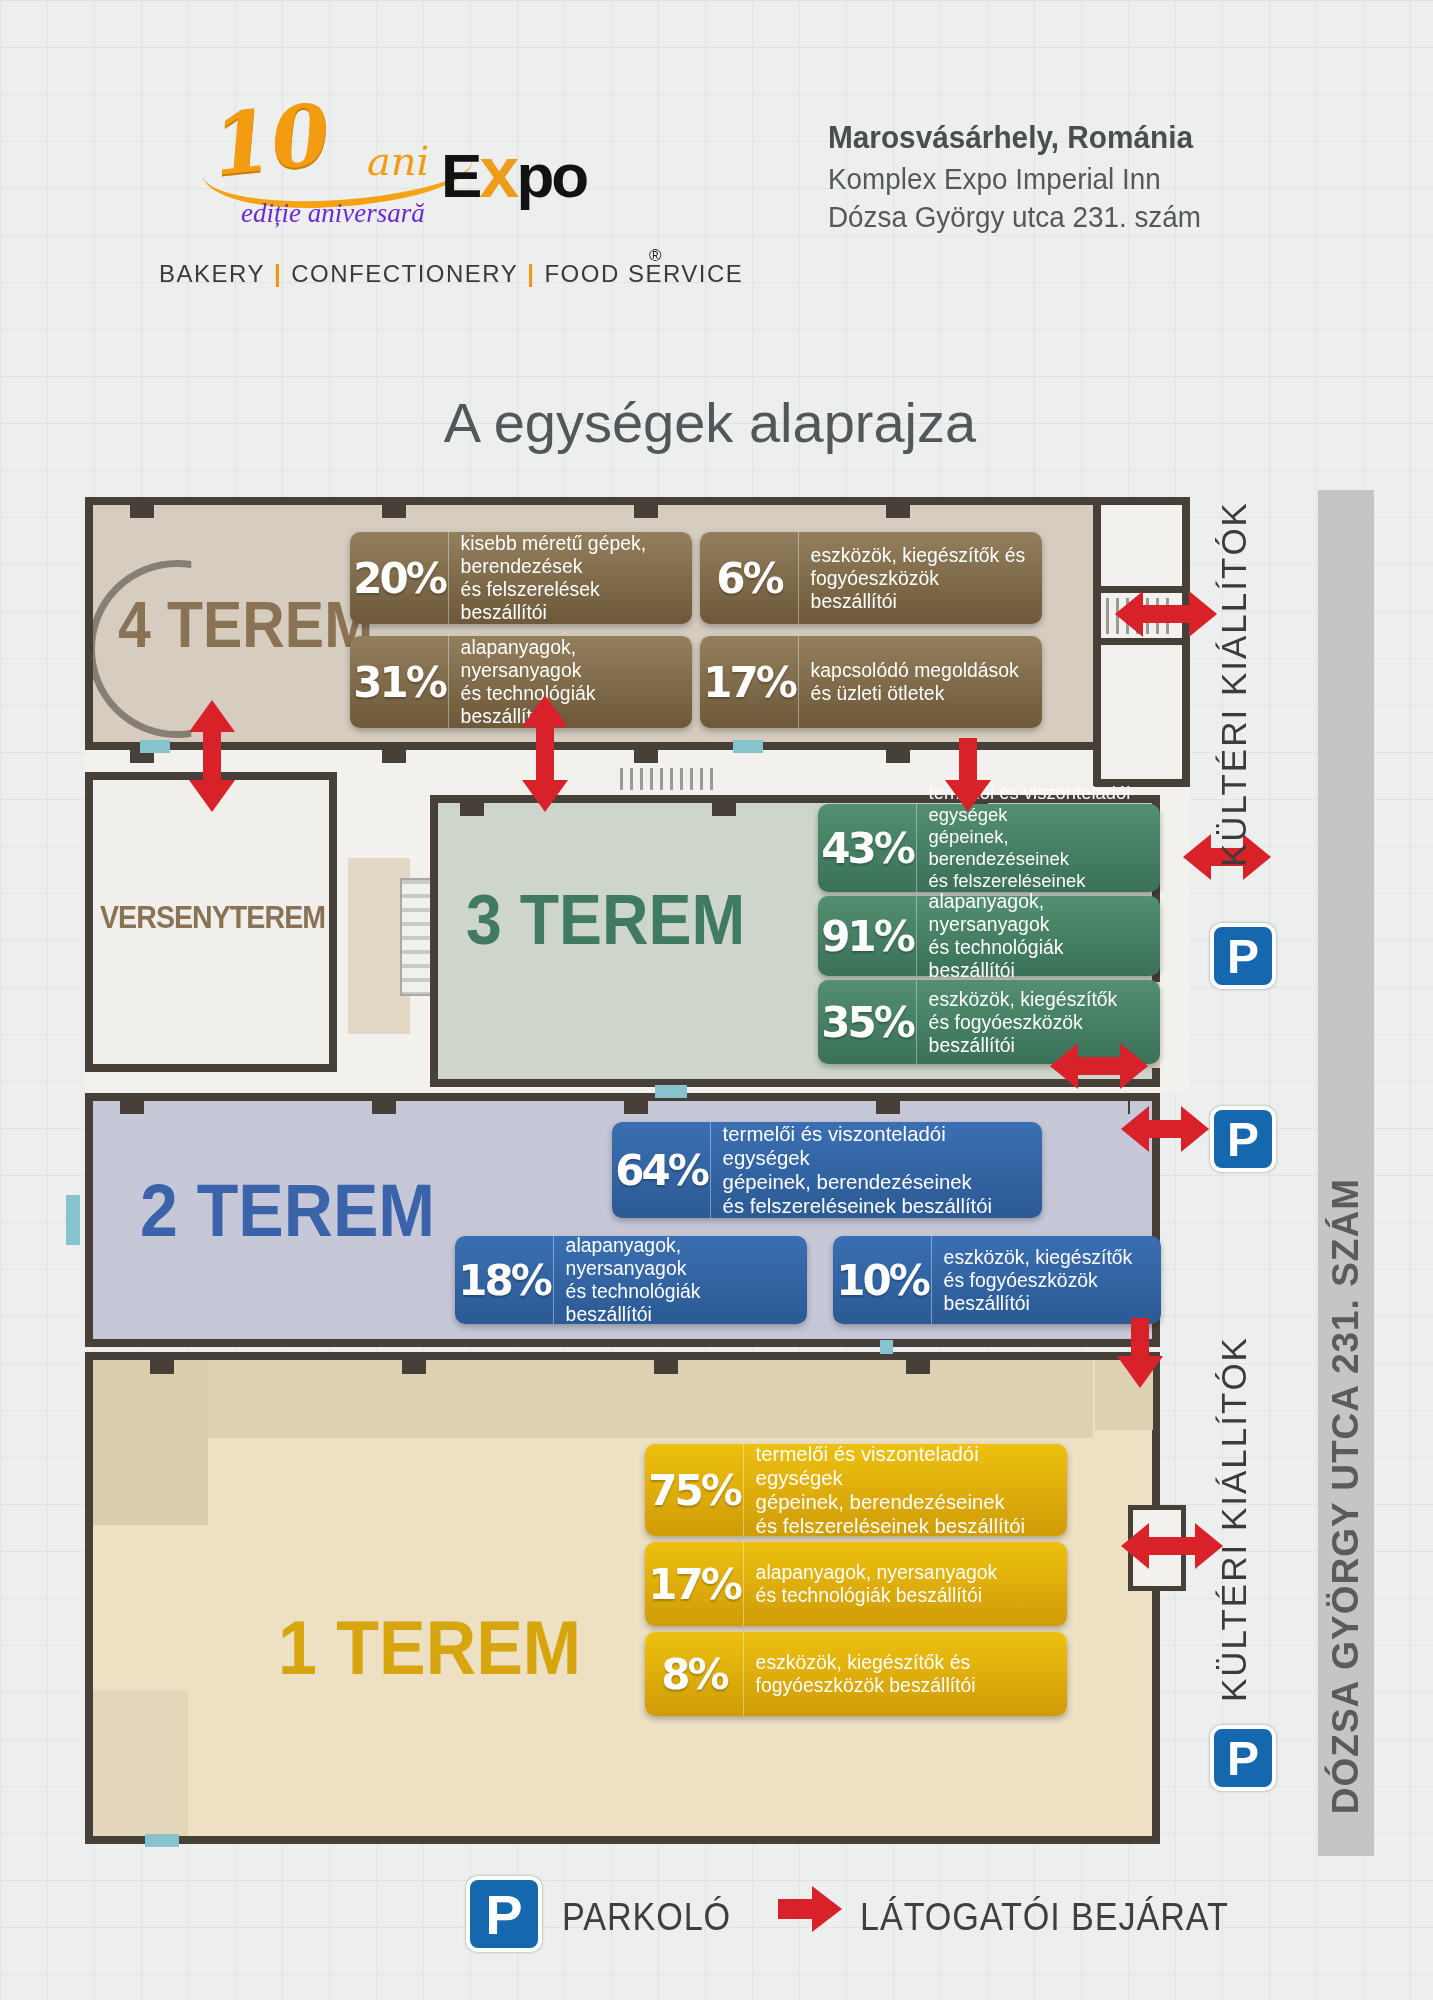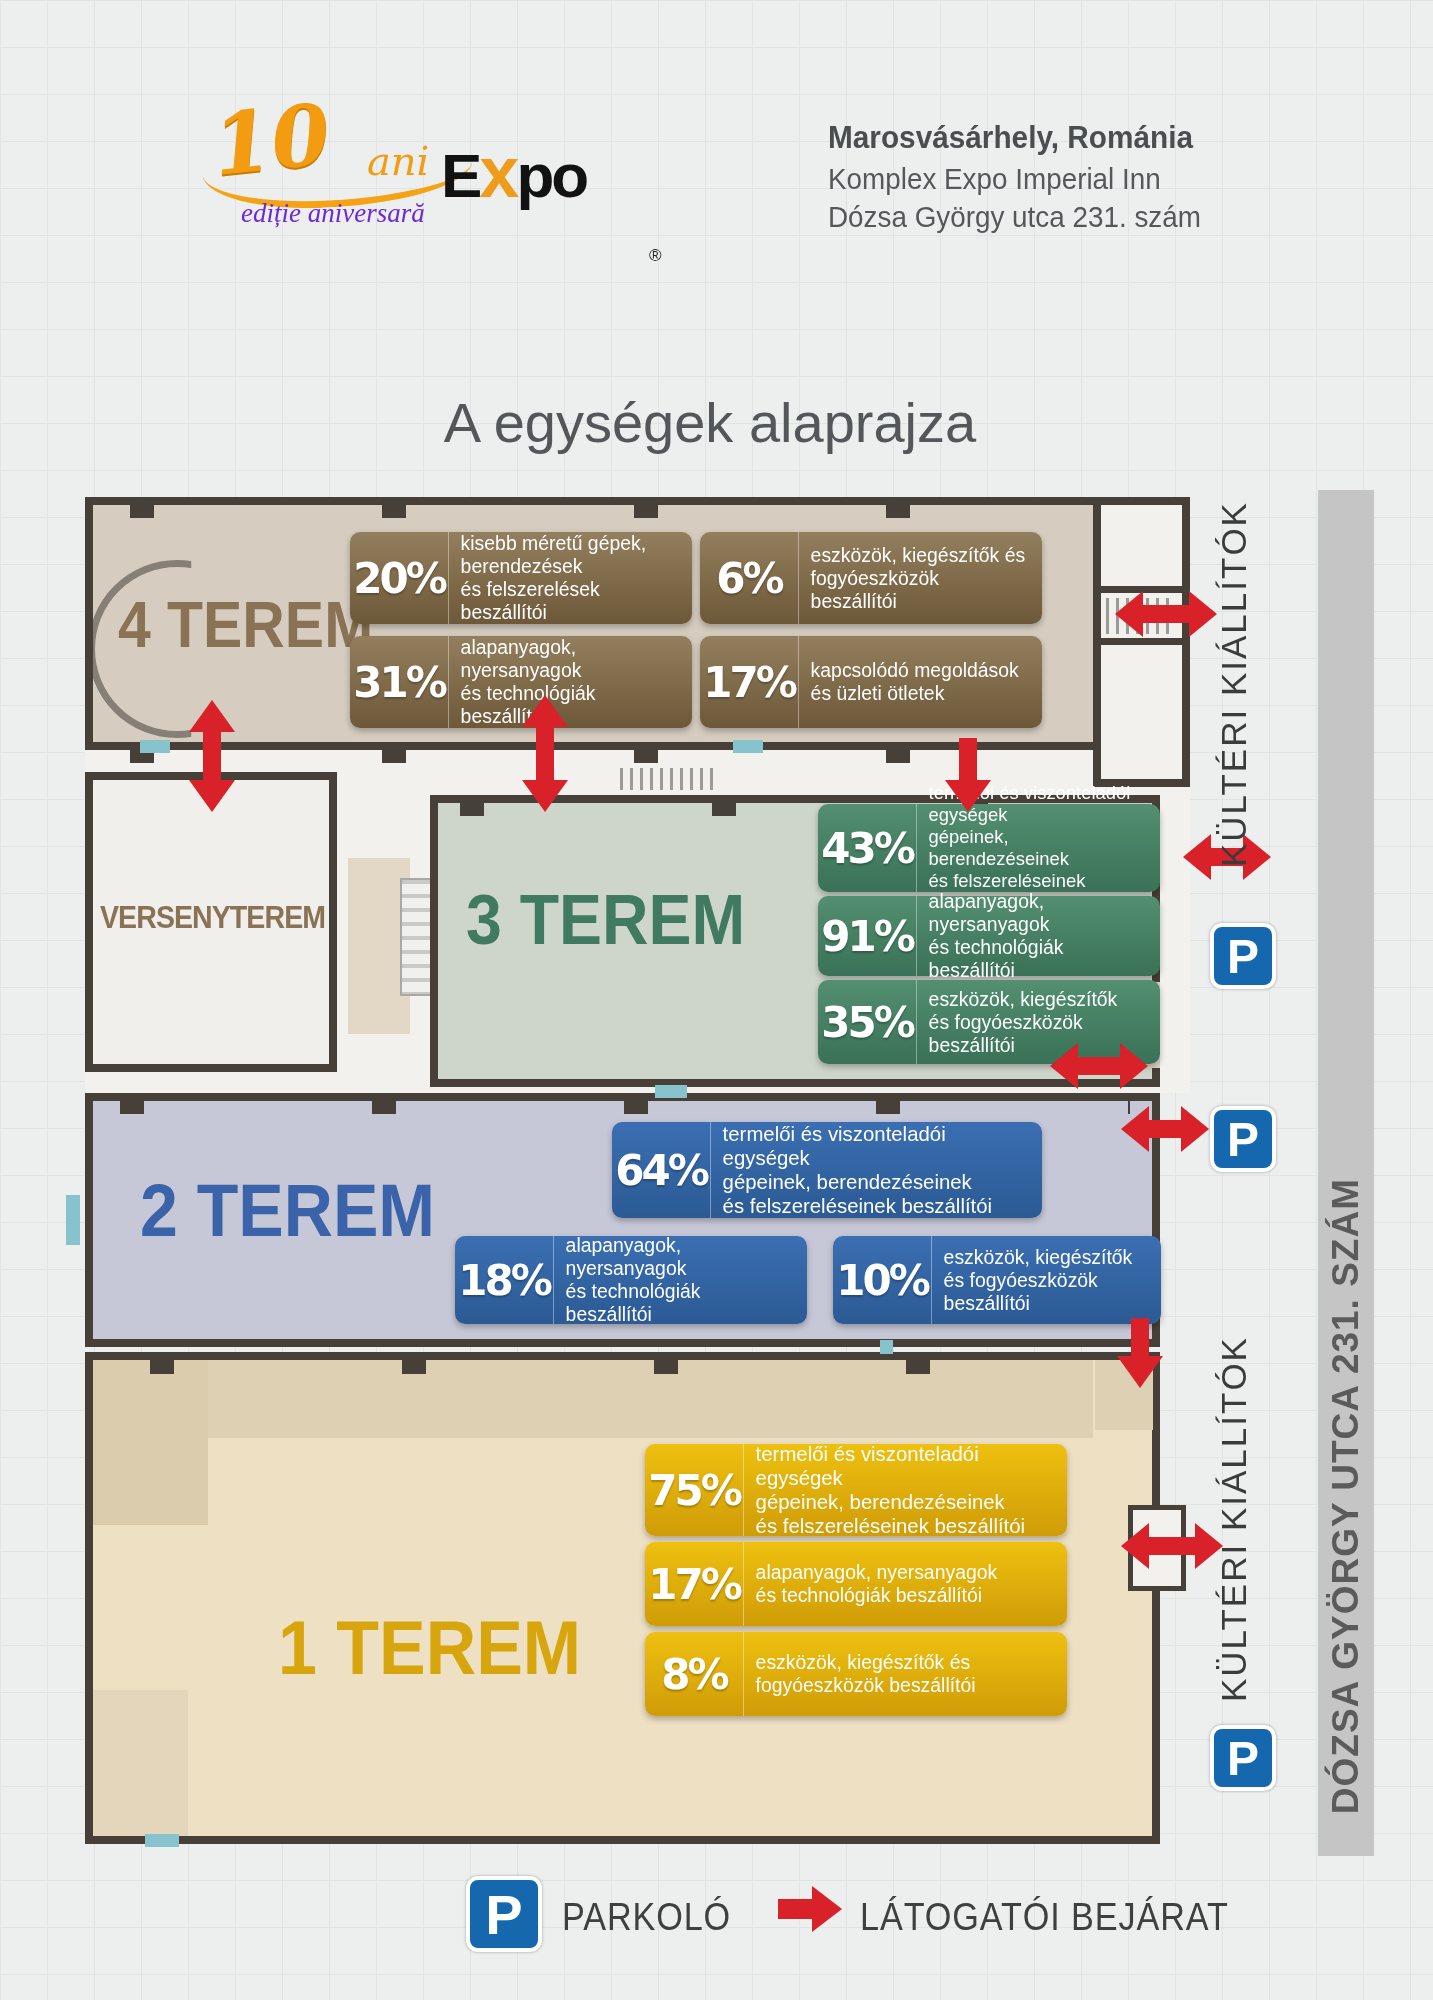--- a/index.html
+++ b/index.html
@@ -95,20 +95,21 @@
 
 <div class="grid"></div>
 
 <div class="logo">
   <div class="swoosh"></div>
   <div class="ten">10</div>
   <div class="ani">ani</div>
   <div class="edition">ediție aniversară</div>
   <div class="expo"><span>E</span><span class="x">x</span><span>po</span></div>
   <div class="reg">®</div>
+  <div class="tagline"><span>BAKERY</span><span class="sep">|</span><span>CONFECTIONERY</span><span class="sep">|</span><span>FOOD SERVICE</span></div>
 </div>
 
 <div class="address">
   <div class="city">Marosvásárhely, Románia</div>
   <div class="line">Komplex Expo Imperial Inn</div>
   <div class="line">Dózsa György utca 231. szám</div>
 </div>
 
 <div class="main-title">A egységek alaprajza</div>
 

